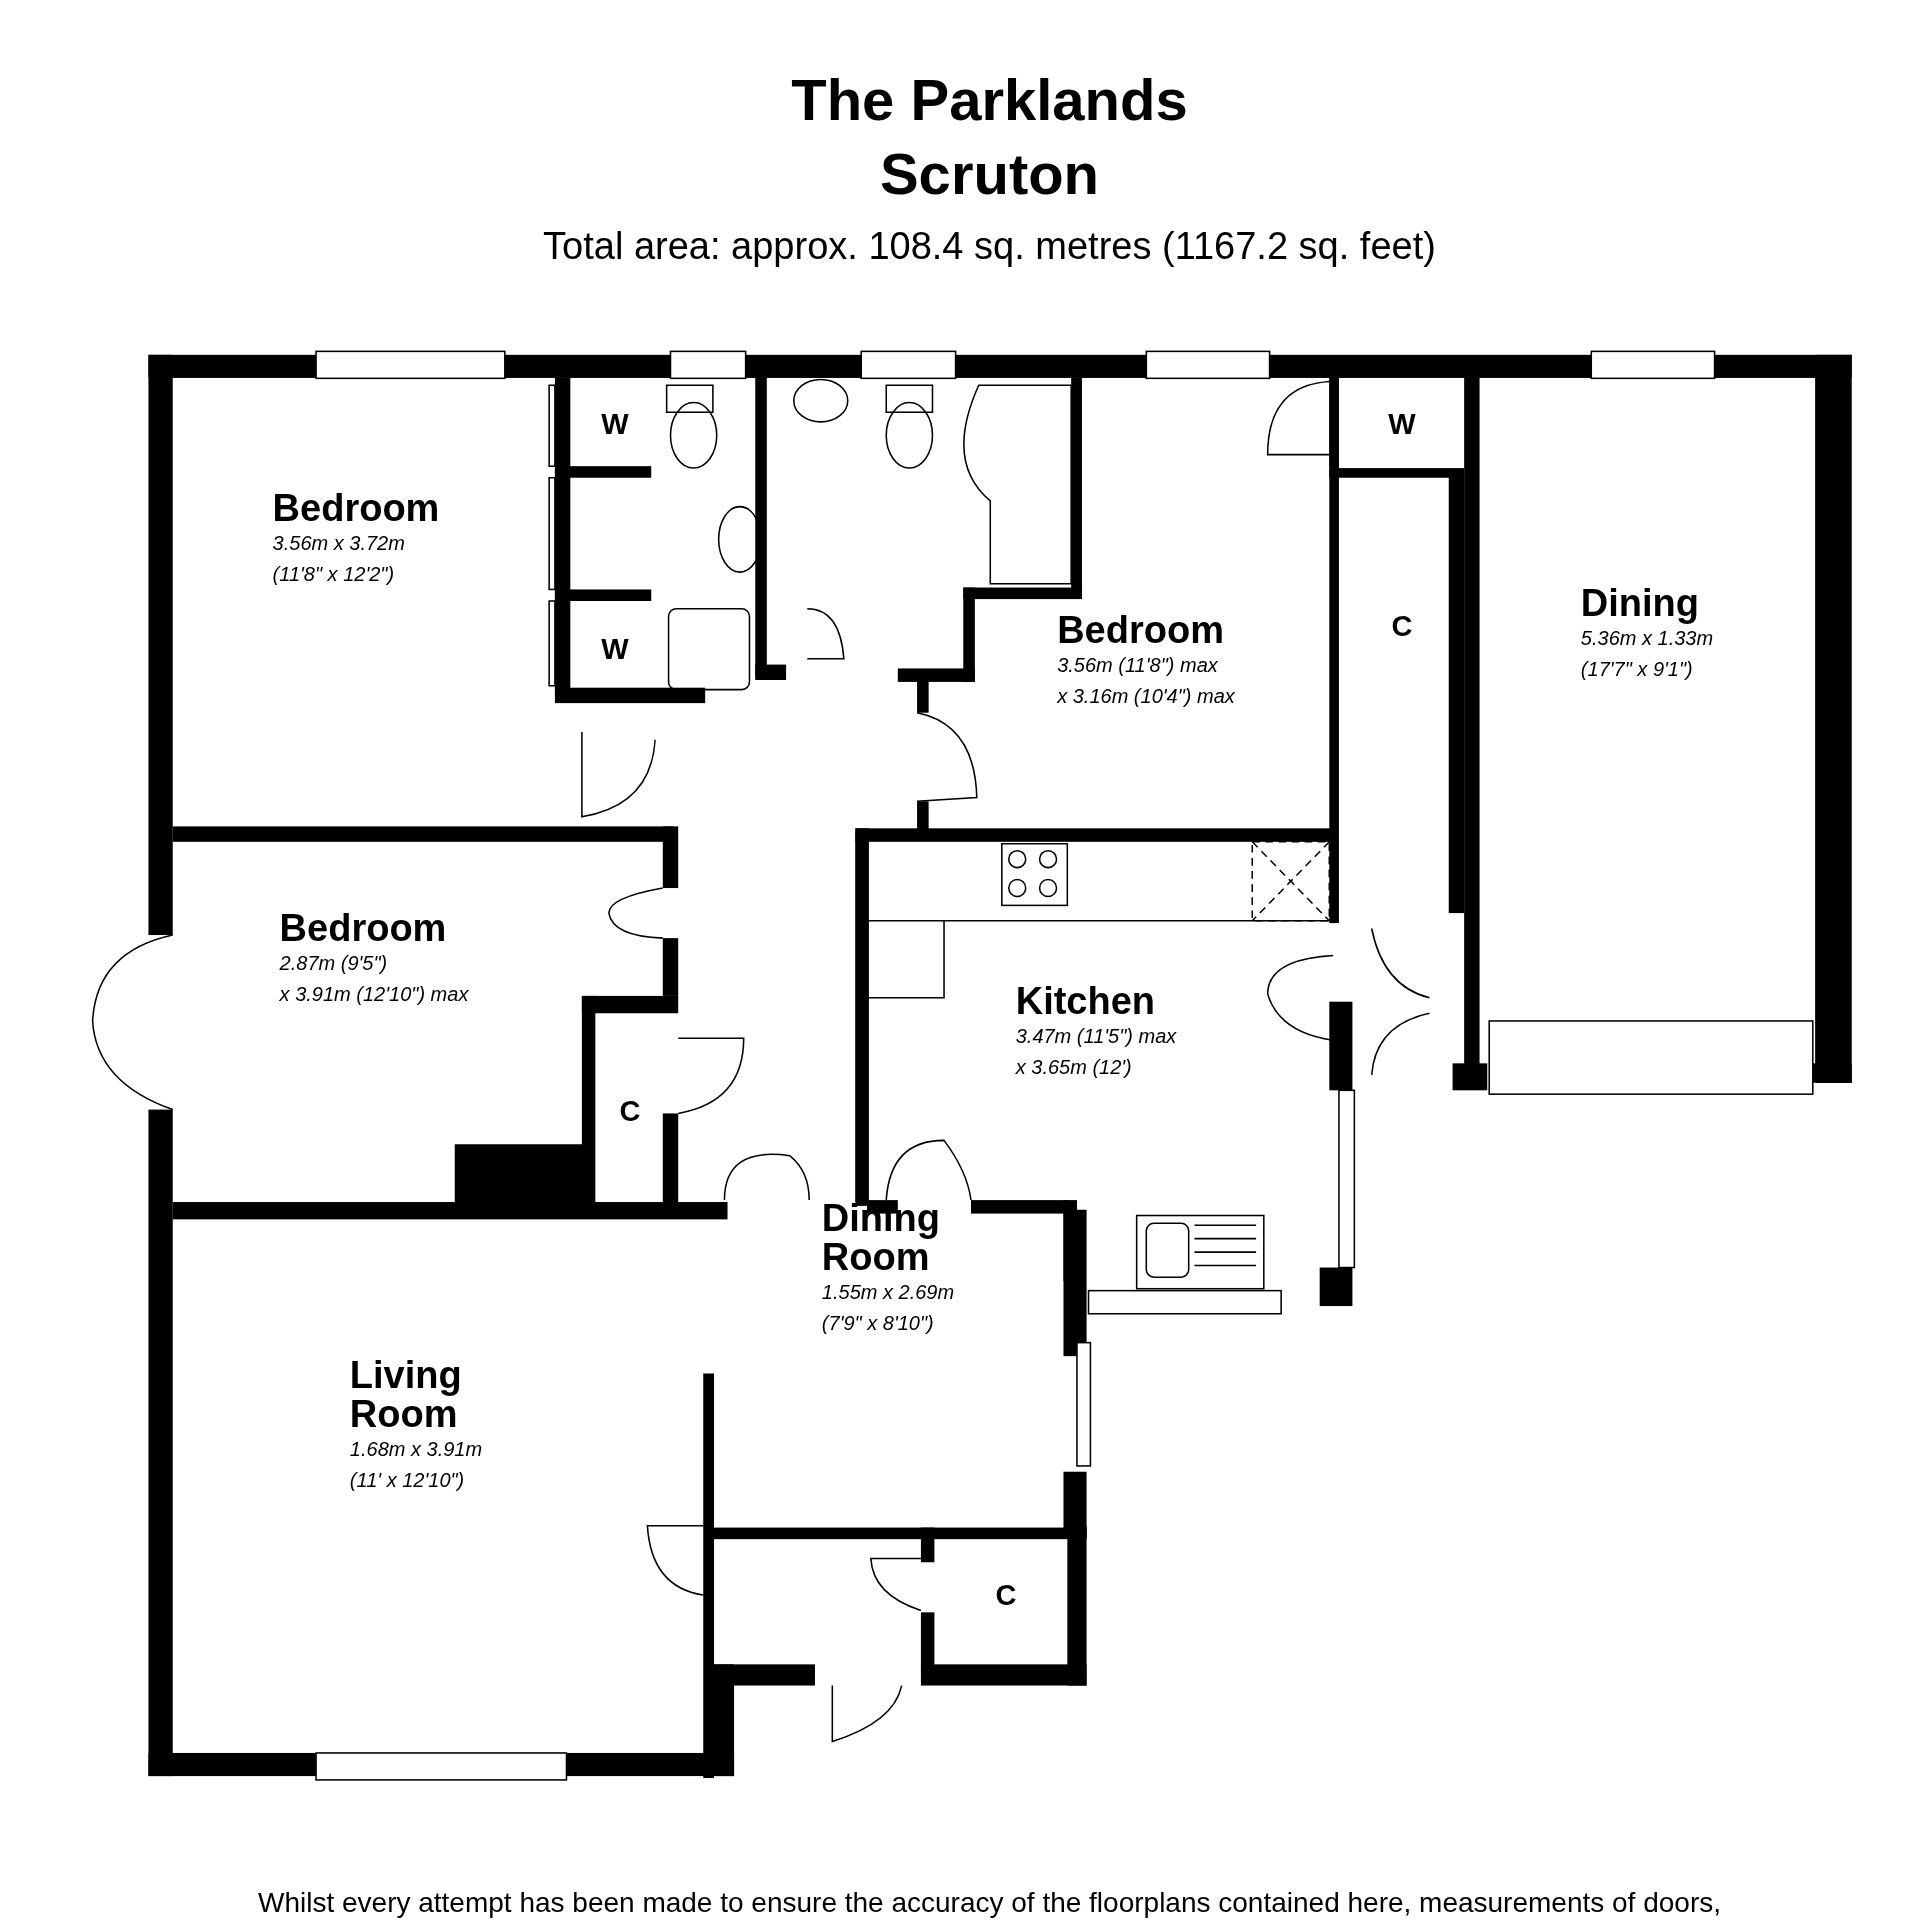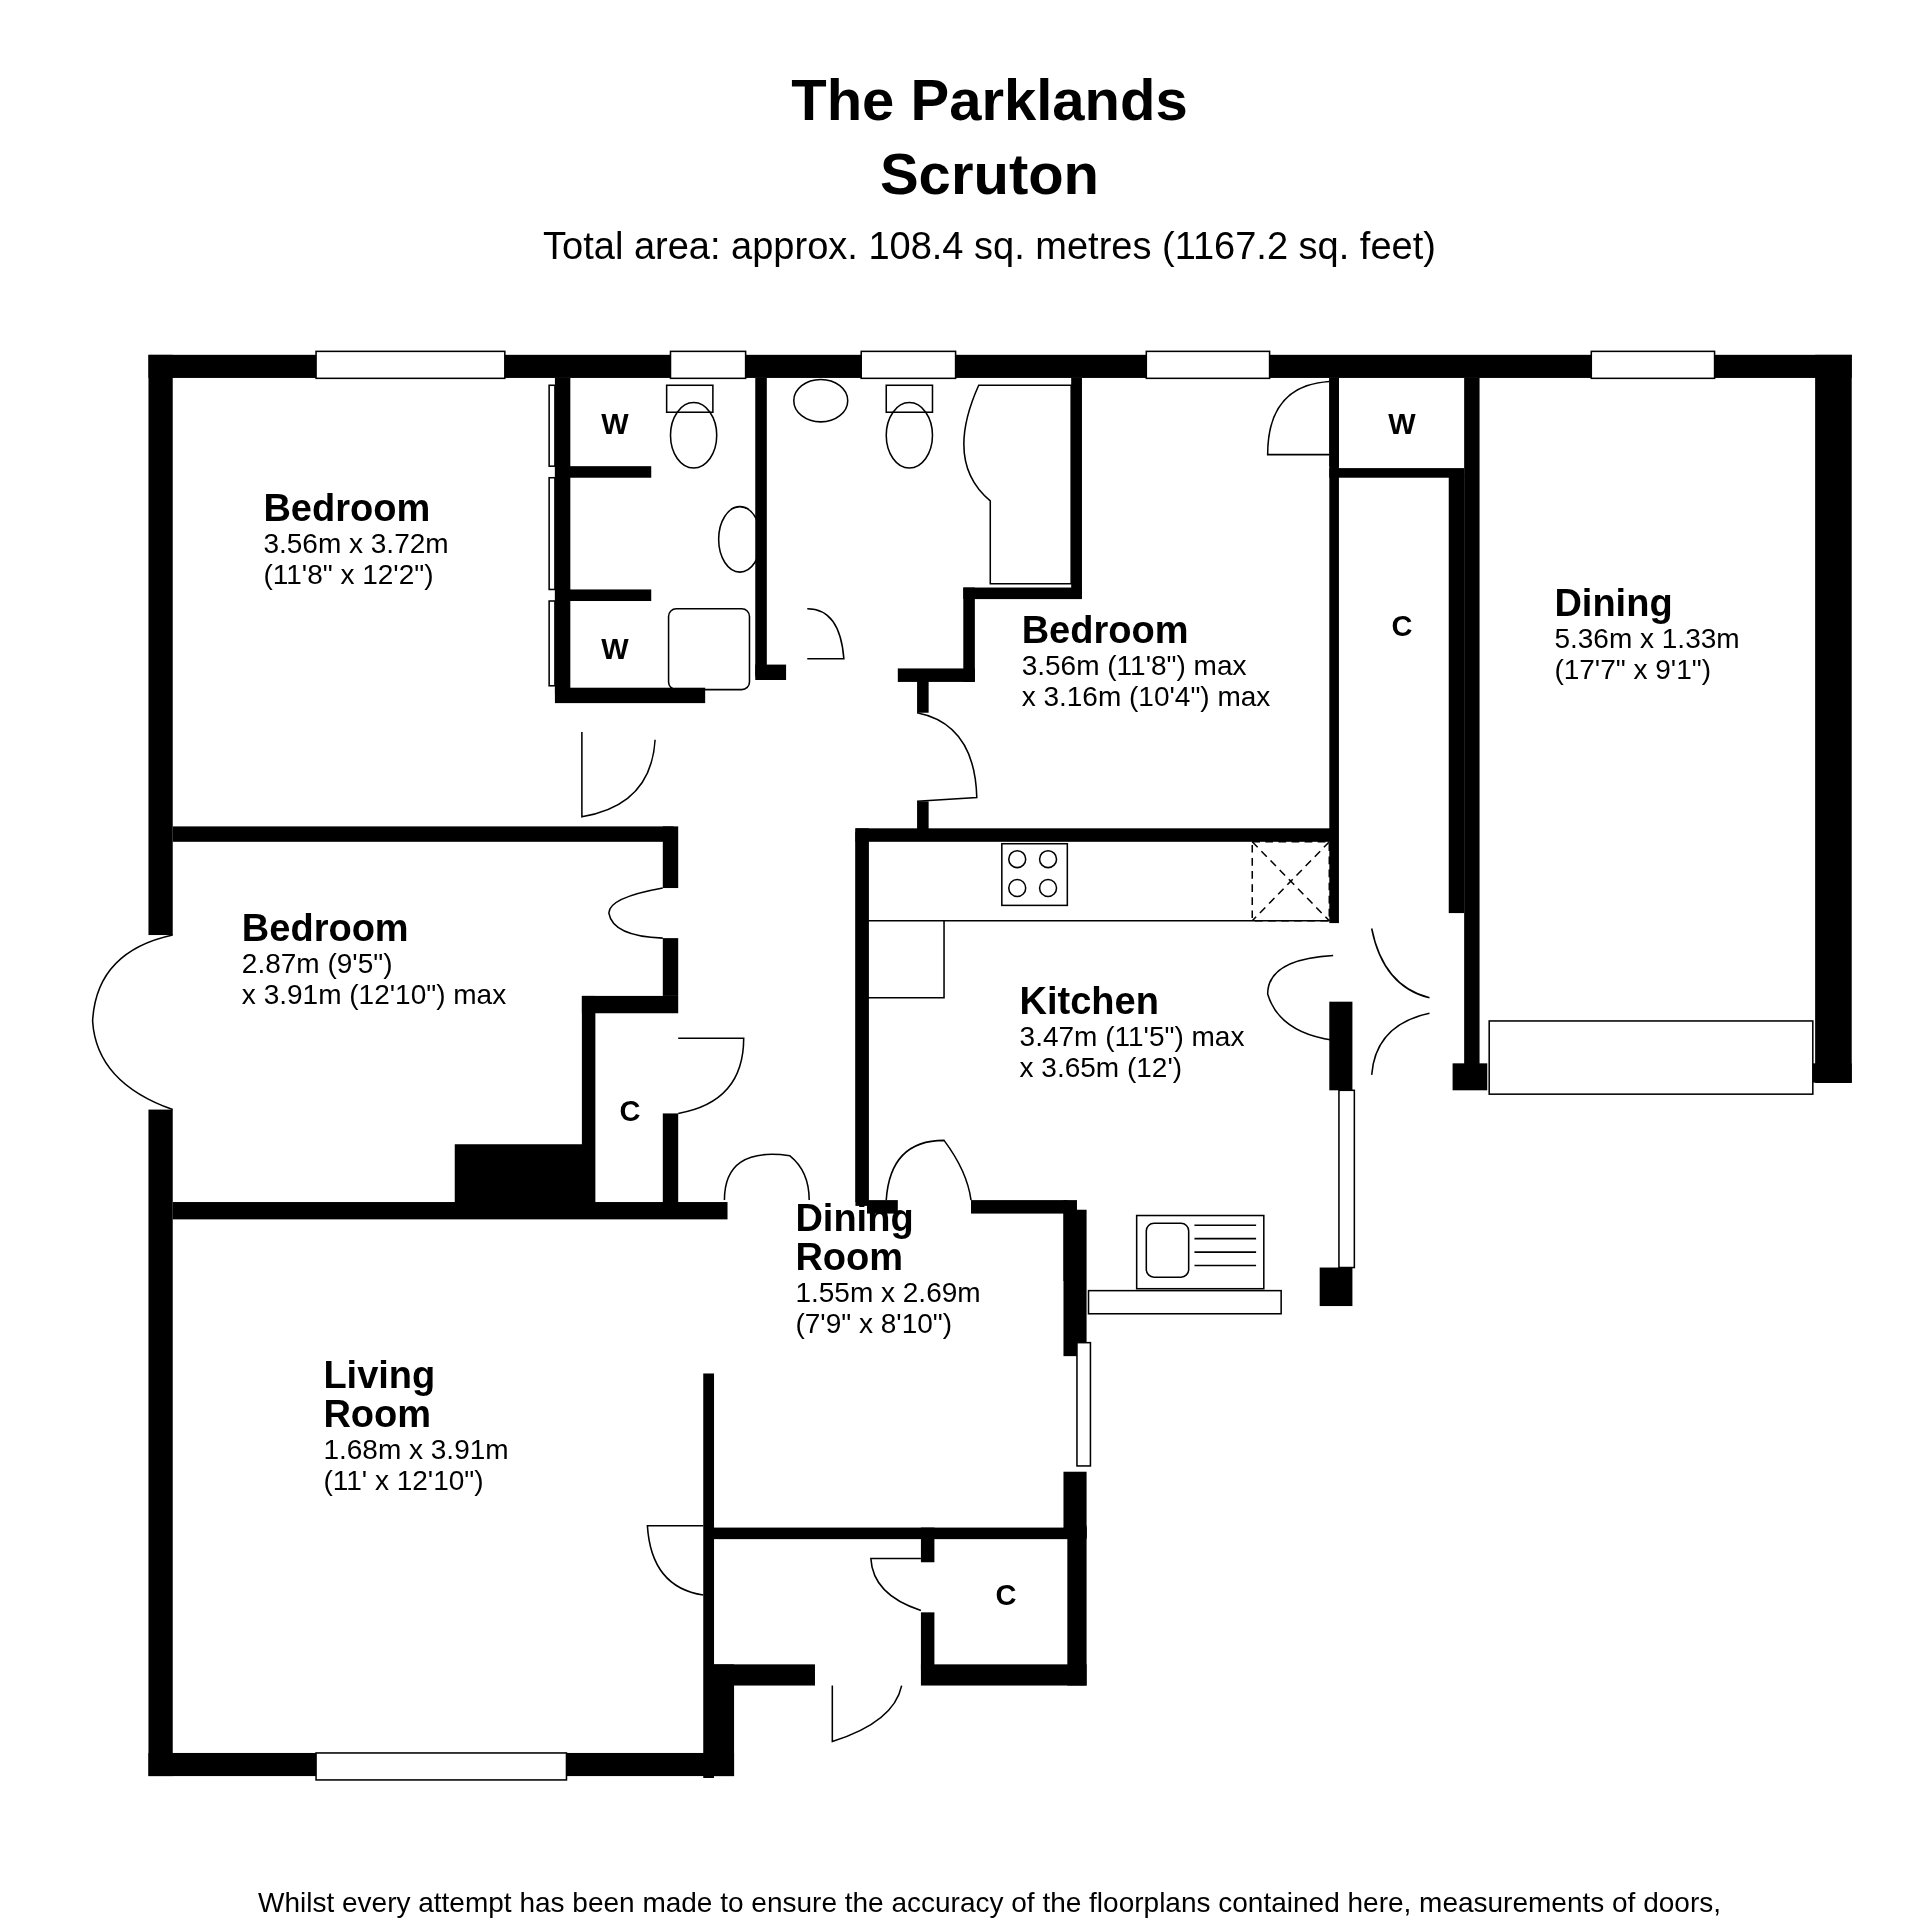--- a/index.html
+++ b/index.html
@@ -5,21 +5,21 @@
     html, body { margin:0; padding:0; background:#ffffff; }
     body { width:1979px; height:2092px; position:relative; overflow:hidden; font-family:"Liberation Sans", sans-serif; color:#000; }
     .hdr { position:absolute; left:0; width:1979px; text-align:center; }
     #title1 { top:67px; font-size:58px; font-weight:bold; line-height:65px; }
     #title2 { top:141px; font-size:58px; font-weight:bold; line-height:65px; }
     #area { top:225px; font-size:38px; line-height:42px; }
     #plan { position:absolute; left:0; top:0; }
     .footer { position:absolute; left:0; top:1884px; width:1979px; text-align:center; font-size:28px; line-height:37px; }
     .rlabel { position:absolute; text-align:left; transform:translateX(-50%); white-space:nowrap; }
     .rname { font-weight:bold; font-size:38px; line-height:39px; }
-    .rdim { font-size:28px; line-height:31px; }
+    .rdim { font-size:20px; line-height:31px;font-style:italic; }
     .cl { position:absolute; font-weight:bold; font-size:29px; transform:translate(-50%,-50%); }
   </style>
 </head>
 <body>
 
 <div class="hdr" id="title1">The Parklands</div>
 <div class="hdr" id="title2">Scruton</div>
 <div class="hdr" id="area">Total area: approx. 108.4 sq. metres (1167.2 sq. feet)</div>
 
 <svg id="plan" width="1979" height="2092" viewBox="0 0 5136 5430" xmlns="http://www.w3.org/2000/svg">
@@ -183,21 +183,21 @@
   <div class="rdim">5.36m x 1.33m</div>
   <div class="rdim">(17'7" x 9'1")</div>
 </div>
 
 <div class="rlabel" style="left:374px;top:909px;">
   <div class="rname">Bedroom</div>
   <div class="rdim">2.87m (9'5")</div>
   <div class="rdim">x 3.91m (12'10") max</div>
 </div>
 
-<div class="rlabel" style="left:1132px;top:982px;">
+<div class="rlabel" style="left:1096px;top:982px;">
   <div class="rname">Kitchen</div>
   <div class="rdim">3.47m (11'5") max</div>
   <div class="rdim">x 3.65m (12')</div>
 </div>
 
 <div class="rlabel" style="left:888px;top:1199px;">
   <div class="rname">Dining</div>
   <div class="rname">Room</div>
   <div class="rdim">1.55m x 2.69m</div>
   <div class="rdim">(7'9" x 8'10")</div>

